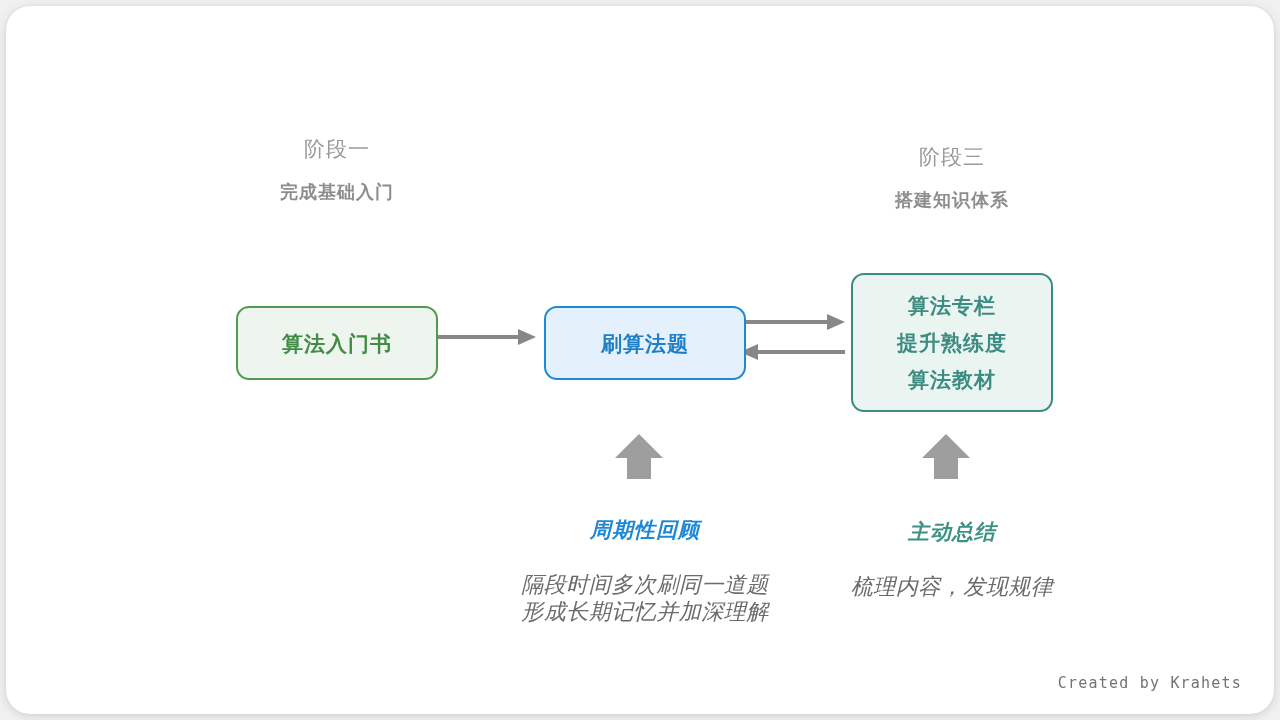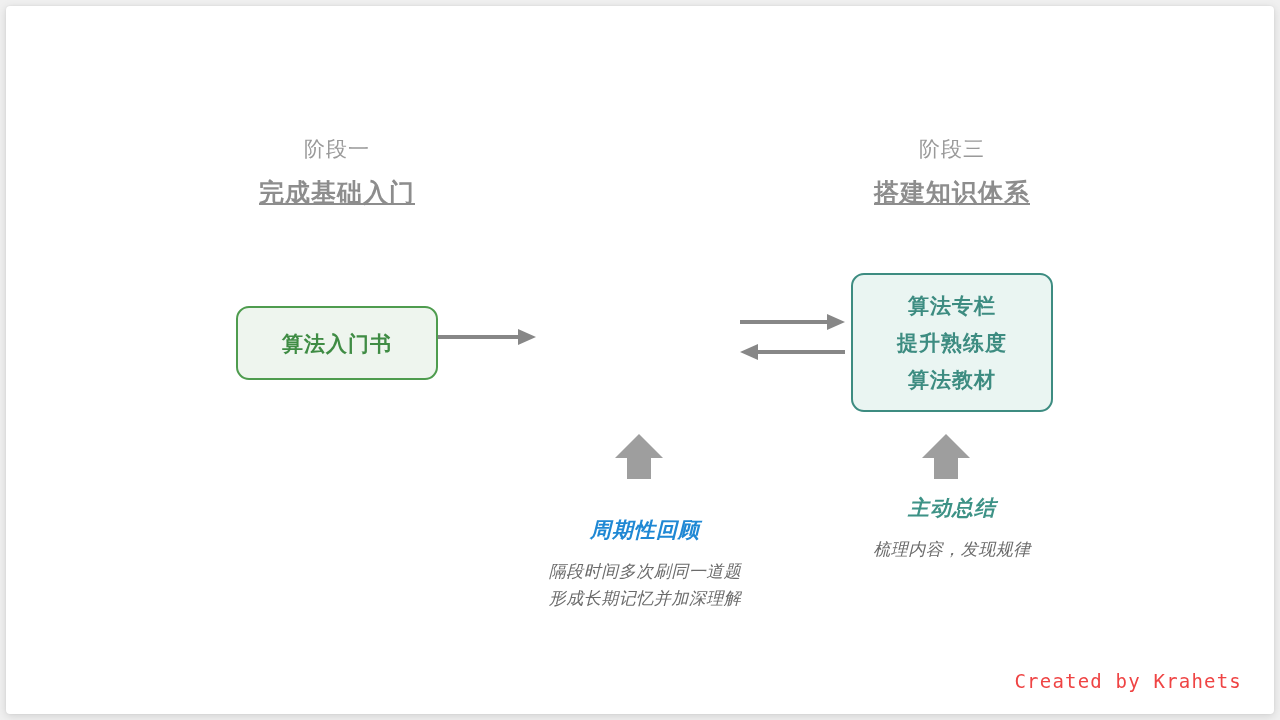--- a/index.html
+++ b/index.html
@@ -14,21 +14,21 @@
     font-family: "Liberation Sans", "DejaVu Sans", sans-serif;
   }
 
   .page-card {
     position: absolute;
     left: 6px;
     top: 6px;
     width: 1268px;
     height: 708px;
     background: #ffffff;
-    border-radius: 4px;
+    border-radius: 24px;
     box-shadow: 0 2px 10px rgba(0,0,0,0.13), 0 0 2px rgba(0,0,0,0.08);
     overflow: hidden;
   }
 
   .canvas {
     position: absolute;
     inset: 0;
   }
 
   
@@ -38,32 +38,31 @@
     width: 260px;
   }
   .stage-header .stage-index {
     font-size: 21px;
     color: #9a9a9a;
     font-weight: 400;
     line-height: 30px;
     letter-spacing: 1px;
   }
   .stage-header .stage-title {
-    font-size: 25px;
+    font-size: 18px;
     color: #8d8d8d;
     font-weight: 700;
     line-height: 32px;
     letter-spacing: 1px;
     margin-top: 12px;
-    text-decoration: underline;
   }
 
   #stage-header-0 { left: 201px; top: 128px; }
   #stage-header-1 { left: 509px; top: 128px; }
-  #stage-header-2 { left: 816px; top: 128px; }
+  #stage-header-2 { left: 816px; top: 136px; }
 
   
   .node-box {
     position: absolute;
     border-radius: 13px;
     border: 2px solid #15803d;
     display: flex;
     flex-direction: column;
     align-items: center;
     justify-content: center;
@@ -110,40 +109,40 @@
     text-align: center;
     font-style: italic;
   }
   .annotation .annotation-title {
     font-size: 21px;
     font-weight: 700;
     line-height: 30px;
     letter-spacing: 1px;
   }
   .annotation .annotation-desc {
-    font-size: 17px;
+    font-size: 22px;
     color: #6b6b6b;
     line-height: 27px;
     font-weight: 400;
     letter-spacing: 0.5px;
-    margin-top: 13px;
+    margin-top: 26px;
   }
   #annotation-review { left: 489px; top: 509px; }
   #annotation-review .annotation-title { color: #1f88d4; }
-  #annotation-summary { left: 796px; top: 487px; }
+  #annotation-summary { left: 796px; top: 511px; }
   #annotation-summary .annotation-title { color: #3d9286; }
 
   
   .watermark {
     position: absolute;
     right: 32px;
     bottom: 22px;
     font-family: "DejaVu Sans Mono", "Liberation Mono", monospace;
-    font-size: 19px;
-    color: #ef4444;
+    font-size: 15px;
+    color: #737373;
     letter-spacing: 1.2px;
   }
 </style>
 </head>
 <body>
 
 <div class="page-card">
   <div class="canvas">
 
     <div class="stage-header" id="stage-header-0">
@@ -178,20 +177,23 @@
 
       <g>
         <polygon points="940,428 964,452 952,452 952,473 928,473 928,452 916,452" fill="#9e9e9e"></polygon>
       </g>
     </svg>
 
     <div class="node-box" id="node-book">
       <div class="node-line">算法入门书</div>
     </div>
 
+    <div class="node-box" id="node-practice">
+      <div class="node-line">刷算法题</div>
+    </div>
 
     <div class="node-box" id="node-knowledge">
       <div class="node-line">算法专栏</div>
       <div class="node-line">提升熟练度</div>
       <div class="node-line">算法教材</div>
     </div>
 
     <div class="annotation" id="annotation-review">
       <div class="annotation-title">周期性回顾</div>
       <div class="annotation-desc">

